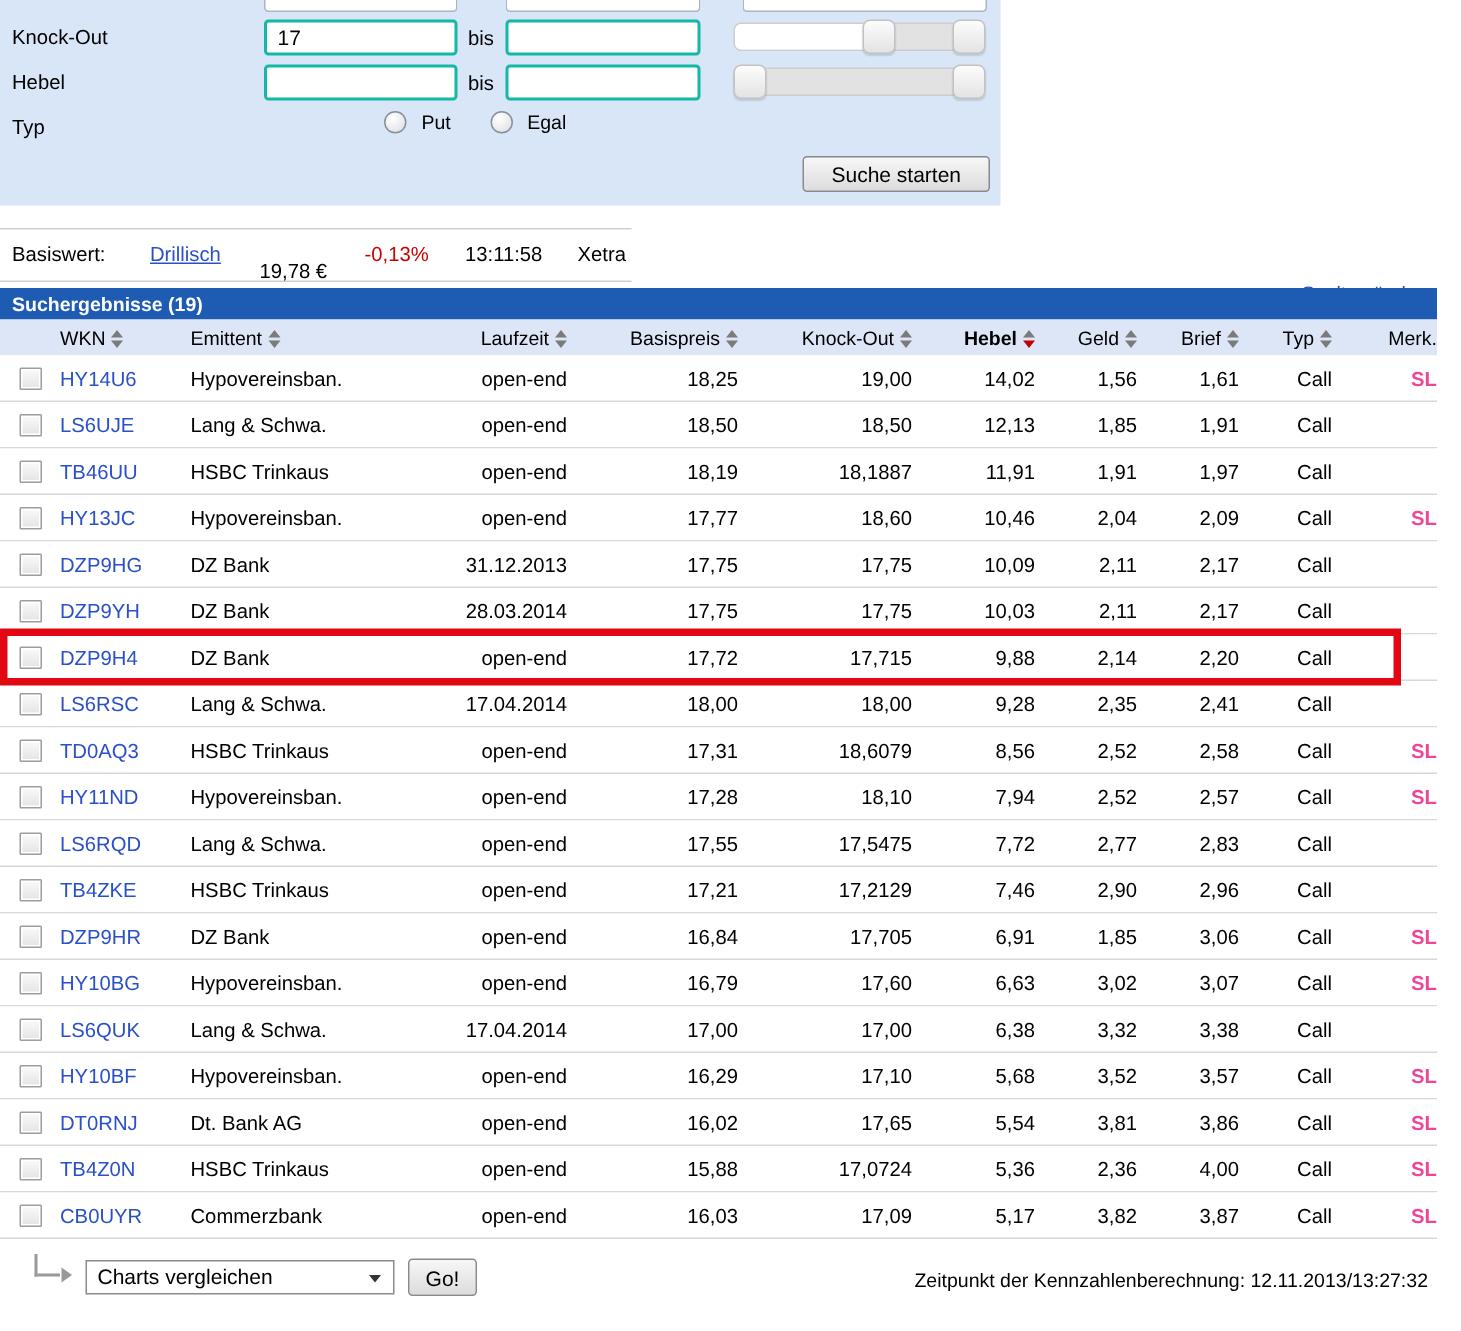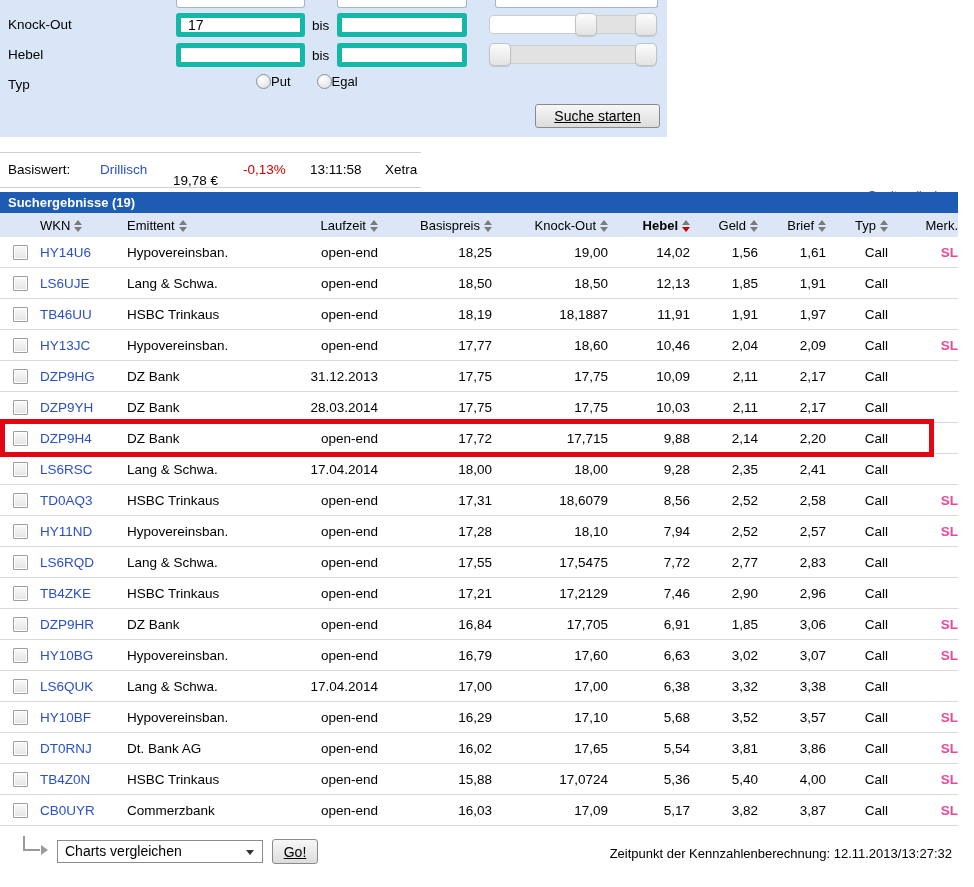--- a/index.html
+++ b/index.html
@@ -4,39 +4,39 @@
 <style>
   html,body{margin:0;padding:0;}
   body{
     width:974px;height:887px;position:relative;background:#fff;
     font-family:"Liberation Sans","DejaVu Sans",sans-serif;font-size:13px;color:#000;
     overflow:hidden;
   }
   
   .filter-panel{position:absolute;left:0;top:0;width:667px;height:137px;background:#d9e6f7;}
   .flabel{position:absolute;left:8px;font-size:13.5px;color:#000;}
-  .tin{position:absolute;height:24px;background:#fff;border:5px solid #14b8a6;border-radius:3px;
+  .tin{position:absolute;height:24px;background:#fff;border:2px solid #14b8a6;border-radius:3px;
        font-family:inherit;font-size:14px;padding:0 7px;box-sizing:border-box;color:#000;outline:none;}
   .tin-cut{position:absolute;top:0;height:8px;background:#fff;border:1px solid #a9b4c4;border-top:none;
        border-radius:0 0 3px 3px;box-sizing:border-box;}
   .bis{position:absolute;font-size:13.5px;}
   
   .radio-group{position:absolute;left:256px;top:74px;display:flex;gap:26px;align-items:center;}
-  .radio-item{display:flex;align-items:flex-end;gap:0;cursor:default;}
+  .radio-item{display:flex;align-items:flex-end;gap:10px;cursor:default;}
   .rb{width:15px;height:15px;border-radius:50%;border:1px solid #8a9097;box-sizing:border-box;
       background:radial-gradient(circle at 35% 30%,#ffffff,#d9dde2);position:relative;}
   
   .slider{position:absolute;width:168px;height:24px;}
   .slider .track{position:absolute;left:0;right:0;top:2px;height:19px;background:#e2e2e2;
       border:1px solid #cdcdcd;border-radius:5px;box-sizing:border-box;}
   .slider .range{position:absolute;left:1px;top:3px;height:17px;background:#fff;border-radius:4px;}
   .slider .handle{position:absolute;top:0;width:22px;height:23px;border:1px solid #c2c2c2;border-radius:5px;
       background:linear-gradient(#fcfcfc,#e3e3e3);box-shadow:0 1px 1px rgba(0,0,0,.12);box-sizing:border-box;}
   .btn{position:absolute;background:linear-gradient(#f7f7f7,#dcdcdc);border:1px solid #8a8a8a;border-radius:3px;
-      font-family:inherit;font-size:14px;color:#000;text-align:center;text-decoration:underline;}
+      font-family:inherit;font-size:14px;color:#000;text-align:center;}
   
   .basis{position:absolute;left:0;top:152px;width:421px;height:34px;border-top:1px solid #cfcfcf;border-bottom:1px solid #cfcfcf;}
   .basis span{position:absolute;top:9px;font-size:13.5px;white-space:nowrap;}
   .lnk{color:#2a50c8;text-decoration:none;cursor:pointer;}
   .neg{color:#cc0000;}
   .spalten{position:absolute;top:188px;right:18px;font-size:13px;}
   
   .results{position:absolute;left:0;top:192px;width:958px;}
   .titlebar{height:21px;background:#1e5bb3;color:#fff;font-weight:bold;font-size:13px;line-height:21px;padding-left:8px;}
   .hrow,.trow{display:grid;grid-template-columns:38px 84px 174px 86px 114px 116px 82px 68px 68px 62px 66px;align-items:center;}
@@ -108,21 +108,21 @@
       <span class="rb"></span>
       <span>Egal</span>
     </span>
   </div>
 
   <button class="btn" style="left:535px;top:104px;width:125px;height:24px;">Suche starten</button>
 </div>
 
 <div class="basis">
   <span style="left:8px;">Basiswert:</span>
-  <span style="left:100px;" class="lnk">Drillisch</span>
+  <span style="left:100px;text-decoration:underline;" class="lnk">Drillisch</span>
   <span style="left:173px;margin-top:11px;">19,78 €</span>
   <span style="left:243px;" class="neg">-0,13%</span>
   <span style="left:310px;">13:11:58</span>
   <span style="left:385px;">Xetra</span>
 </div>
 
 <a class="spalten lnk">Spalten ändern</a>
 
 <div class="results">
   <div class="titlebar">Suchergebnisse (19)</div>
@@ -399,21 +399,21 @@
       <div class="trow">
         <div class="cell">
           <div class="cb"></div>
         </div>
         <div class="cell c1 al"><span class="lnk">TB4Z0N</span></div>
         <div class="cell c2 al">HSBC Trinkaus</div>
         <div class="cell ar">open-end</div>
         <div class="cell ar">15,88</div>
         <div class="cell ar">17,0724</div>
         <div class="cell ar">5,36</div>
-        <div class="cell ar">5,40</div>
+        <div class="cell ar">2,36</div>
         <div class="cell ar">4,00</div>
         <div class="cell ar">Call</div>
         <div class="cell c10 al"><span class="sl-badge">SL</span></div>
       </div>
       <div class="trow">
         <div class="cell">
           <div class="cb"></div>
         </div>
         <div class="cell c1 al"><span class="lnk">CB0UYR</span></div>
         <div class="cell c2 al">Commerzbank</div>

